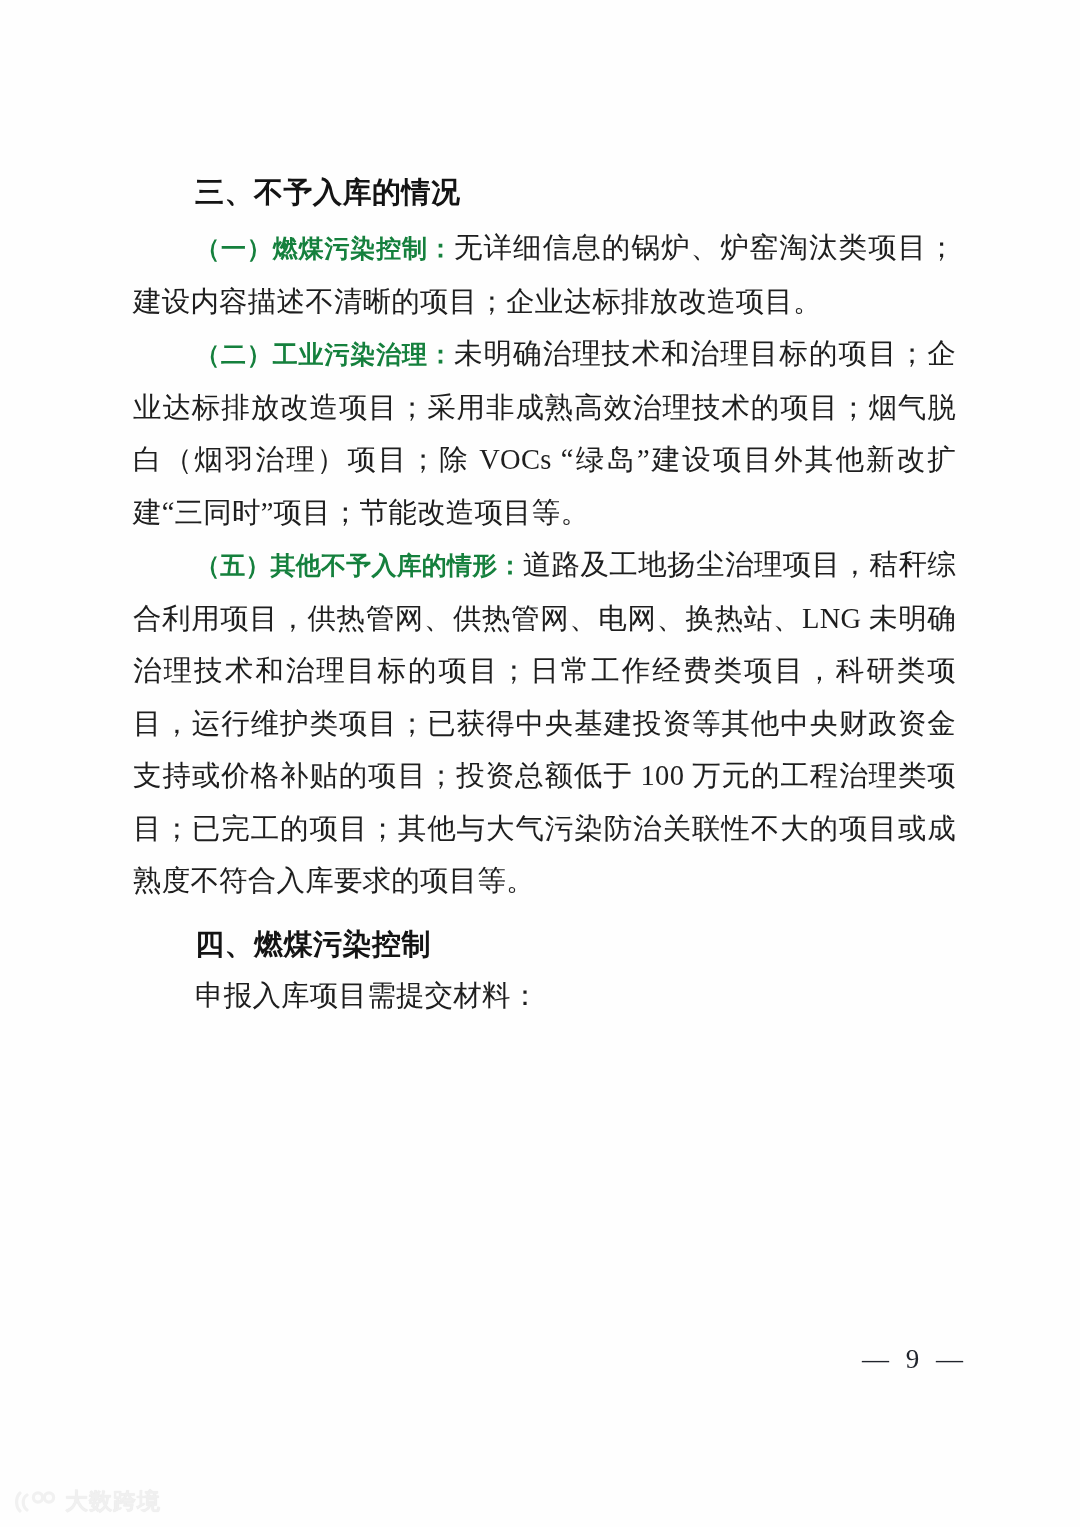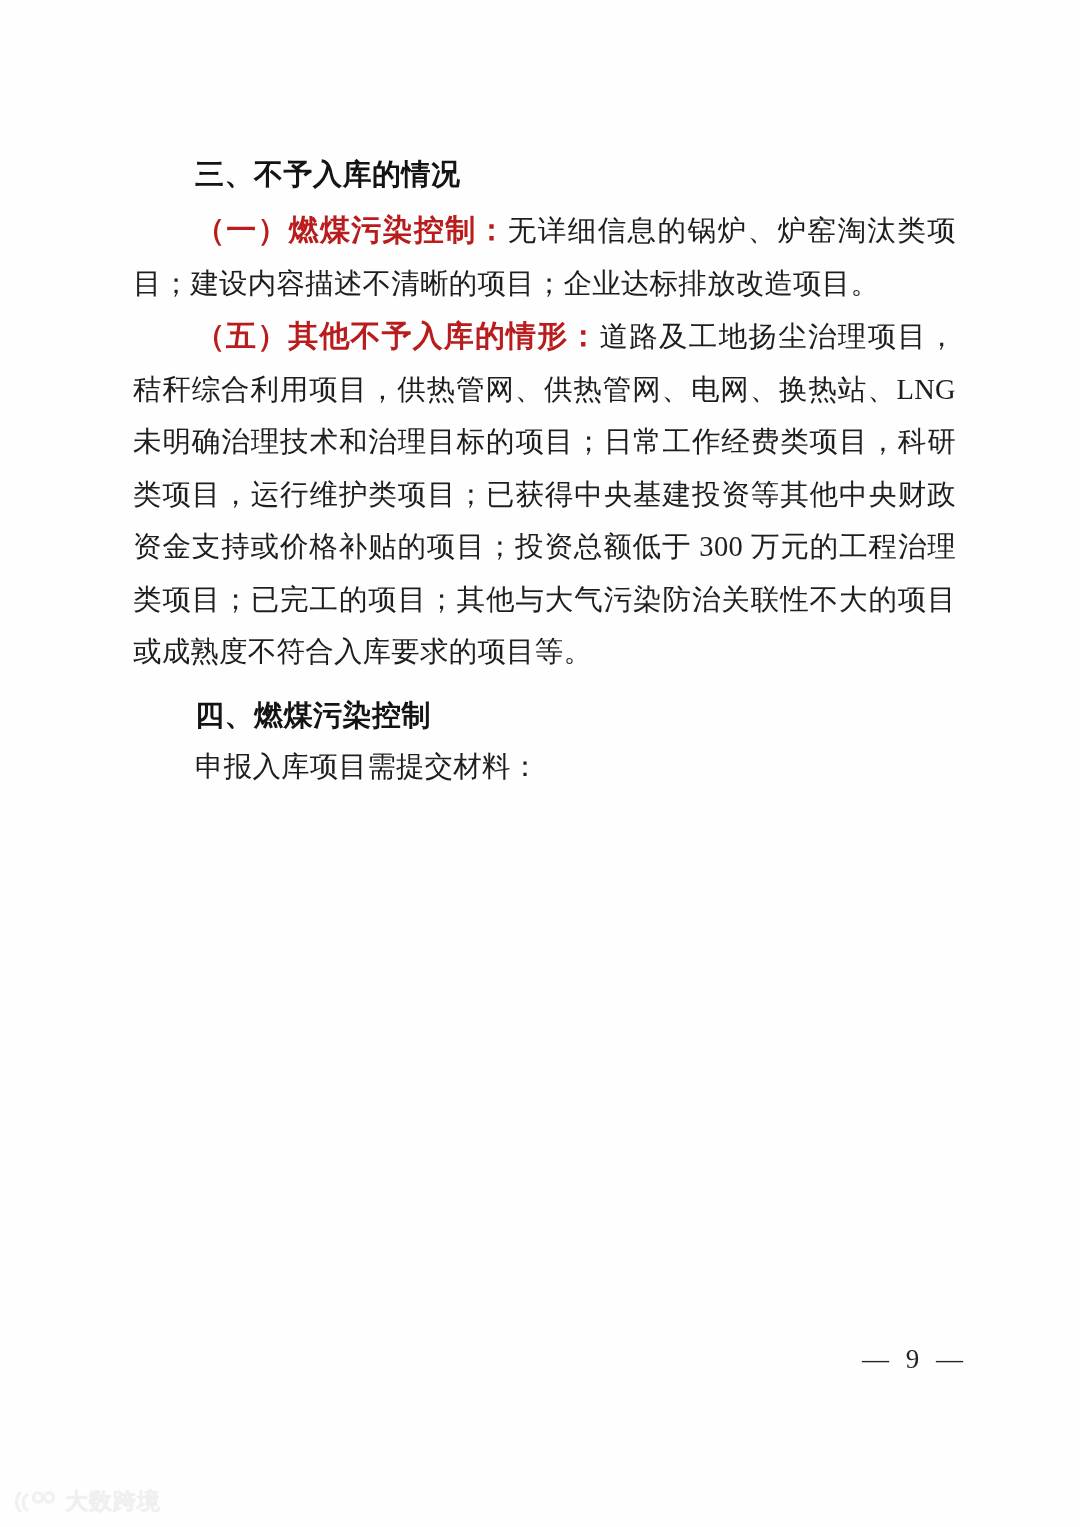--- a/index.html
+++ b/index.html
@@ -13,21 +13,21 @@
     height: 1527px;
     background: #fefefe;
     overflow: hidden;
     font-family: "Liberation Serif", "DejaVu Serif", serif;
     color: #1a1a1a;
   }
   
   .content {
     position: absolute;
     left: 133px;
-    top: 148px;
+    top: 166px;
     width: 823px;
   }
   
   .sec-heading {
     font-family: "DejaVu Sans", "Liberation Sans", sans-serif;
     font-weight: bold;
     font-size: 29px;
     line-height: 52px;
     letter-spacing: 0.5px;
     color: #141414;
@@ -42,23 +42,23 @@
     text-align: justify;
     text-justify: inter-ideograph;
     text-indent: 62px;
     margin: 0;
     color: #1e1e1e;
     letter-spacing: 0.2px;
   }
   .para .lead {
     font-family: "DejaVu Sans", "Liberation Sans", sans-serif;
     font-weight: bold;
-    font-size: 30px;
+    font-size: 25px;
     letter-spacing: 0px;
-    color: #b91c1c;
+    color: #15803d;
   }
   .latin {
     font-family: "Liberation Serif", serif;
     letter-spacing: 0.3px;
   }
   .spacer-sm { height: 4px; }
   .spacer-md { height: 10px; }
 
   
   .page-number {
@@ -97,24 +97,25 @@
 <div class="page">
 
   <div class="content">
 
     <h2 class="sec-heading">三、不予入库的情况</h2>
 
     <div class="spacer-sm"></div>
 
     <p class="para"><span class="lead">（一）燃煤污染控制：</span><span>无详细信息的锅炉、炉窑淘汰类项目；建设内容描述不清晰的项目；企业达标排放改造项目。</span></p>
 
+    <p class="para"><span class="lead">（二）工业污染治理：</span><span>未明确治理技术和治理目标的项目；企业达标排放改造项目；采用非成熟高效治理技术的项目；烟气脱白（烟羽治理）项目；除 </span><span class="latin">VOCs</span><span> “绿岛”建设项目外其他新改扩建“三同时”项目；节能改造项目等。</span></p>
 
 
 
-    <p class="para"><span class="lead">（五）其他不予入库的情形：</span><span>道路及工地扬尘治理项目，秸秆综合利用项目，供热管网、供热管网、电网、换热站、</span><span class="latin">LNG</span><span> 未明确治理技术和治理目标的项目；日常工作经费类项目，科研类项目，运行维护类项目；已获得中央基建投资等其他中央财政资金支持或价格补贴的项目；投资总额低于 </span><span class="latin">300</span><span> 万元的工程治理类项目；已完工的项目；其他与大气污染防治关联性不大的项目或成熟度不符合入库要求的项目等。</span></p>
+    <p class="para"><span class="lead">（五）其他不予入库的情形：</span><span>道路及工地扬尘治理项目，秸秆综合利用项目，供热管网、供热管网、电网、换热站、</span><span class="latin">LNG</span><span> 未明确治理技术和治理目标的项目；日常工作经费类项目，科研类项目，运行维护类项目；已获得中央基建投资等其他中央财政资金支持或价格补贴的项目；投资总额低于 </span><span class="latin">100</span><span> 万元的工程治理类项目；已完工的项目；其他与大气污染防治关联性不大的项目或成熟度不符合入库要求的项目等。</span></p>
 
     <div class="spacer-md"></div>
 
     <h2 class="sec-heading">四、燃煤污染控制</h2>
 
     <p class="para"><span>申报入库项目需提交材料：</span></p>
 
   </div>
 
   <div class="page-number">— 9 —</div>

